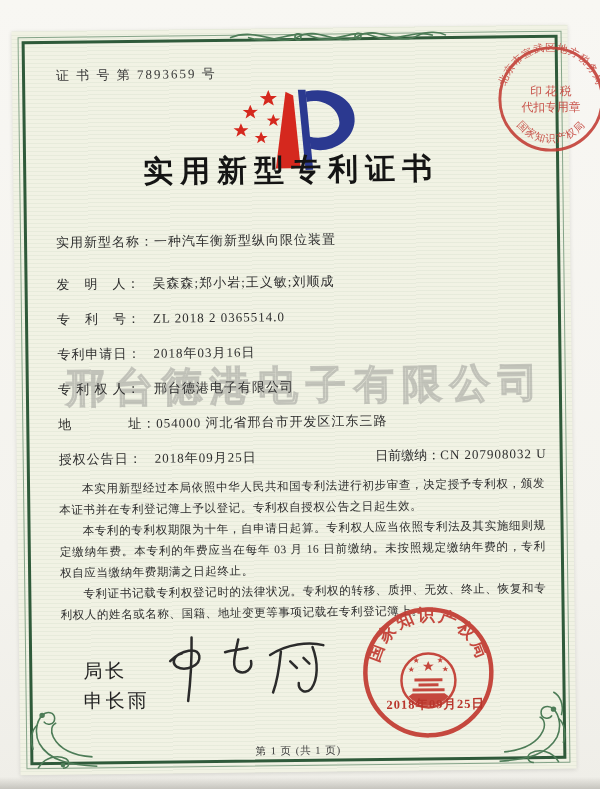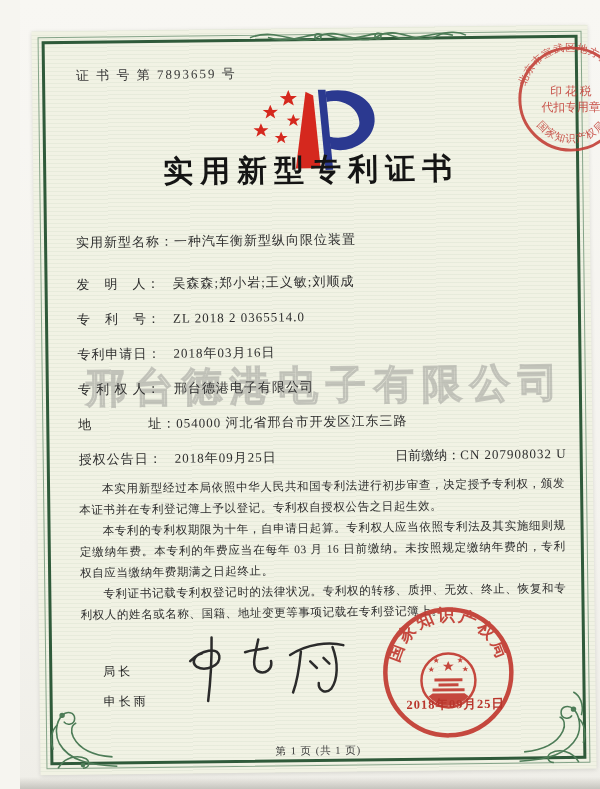--- a/index.html
+++ b/index.html
@@ -1,21 +1,21 @@
 <!DOCTYPE html>
 <html><head>
 <meta charset="utf-8">
 <style>
   html,body{margin:0;padding:0;}
   body{
     width:600px;height:789px;position:relative;overflow:hidden;
     background:#f6f5f0;
     font-family:"Liberation Serif","DejaVu Serif",serif;
   }
-  .photo{position:absolute;inset:0;background:linear-gradient(180deg,#f8f7f3 0%,#f4f3ee 70%,#efeee8 100%);margin-left:20px;}
+  .photo{position:absolute;inset:0;background:linear-gradient(180deg,#f8f7f3 0%,#f4f3ee 70%,#efeee8 100%);}
   .photo-edge{position:absolute;left:0;right:0;bottom:0;height:12px;
     background:linear-gradient(180deg,rgba(0,0,0,0) 0%,rgba(90,88,82,.28) 100%);}
   .cert{
     position:absolute;left:16px;top:28px;width:556px;height:744px;
     background:
       repeating-linear-gradient(180deg,rgba(140,170,140,.10) 0 1px,rgba(0,0,0,0) 1px 4px),
       #f1f2e4;
     transform:rotate(-0.7deg);transform-origin:50% 50%;
     box-shadow:0 1px 4px rgba(0,0,0,.12);
   }
@@ -35,21 +35,21 @@
   .lbl{display:inline-block;min-width:96px;letter-spacing:1px;}
   .val{letter-spacing:1px;}
   .grant-row{display:flex;justify-content:space-between;line-height:20px;}
   .paras{position:absolute;top:448px;left:42px;right:28px;font-size:11.5px;
     color:#2e2e2e;line-height:21px;text-align:justify;letter-spacing:.6px;}
   .paras p{margin:0;text-indent:2em;}
   .watermark{position:absolute;top:330px;left:34px;right:10px;text-align:center;
     font-size:40px;font-weight:bold;letter-spacing:8px;white-space:nowrap;
     color:rgba(190,190,188,.16);-webkit-text-stroke:1.2px rgba(140,140,138,.42);
     pointer-events:none;}
-  .signer{position:absolute;left:64px;top:626px;font-size:12px;color:#222;line-height:30px;letter-spacing:3px;}
+  .signer{position:absolute;left:64px;top:626px;font-size:19px;color:#222;line-height:30px;letter-spacing:3px;}
   .sig-script{position:absolute;left:126px;top:596px;}
   .seal{position:absolute;left:329px;top:566px;opacity:.92;}
   .seal-date{position:absolute;left:336px;top:670px;width:160px;text-align:center;
     font-size:12.5px;color:#b9352c;letter-spacing:1px;font-weight:bold;}
   .footer{position:absolute;bottom:14px;left:0;width:100%;text-align:center;
     font-size:10.5px;color:#3a3a3a;letter-spacing:1px;}
   .tax-stamp{position:absolute;left:492px;top:40px;opacity:.88;z-index:5;}
   svg text{font-family:"Liberation Serif","DejaVu Serif",serif;}
 </style>
 </head>

